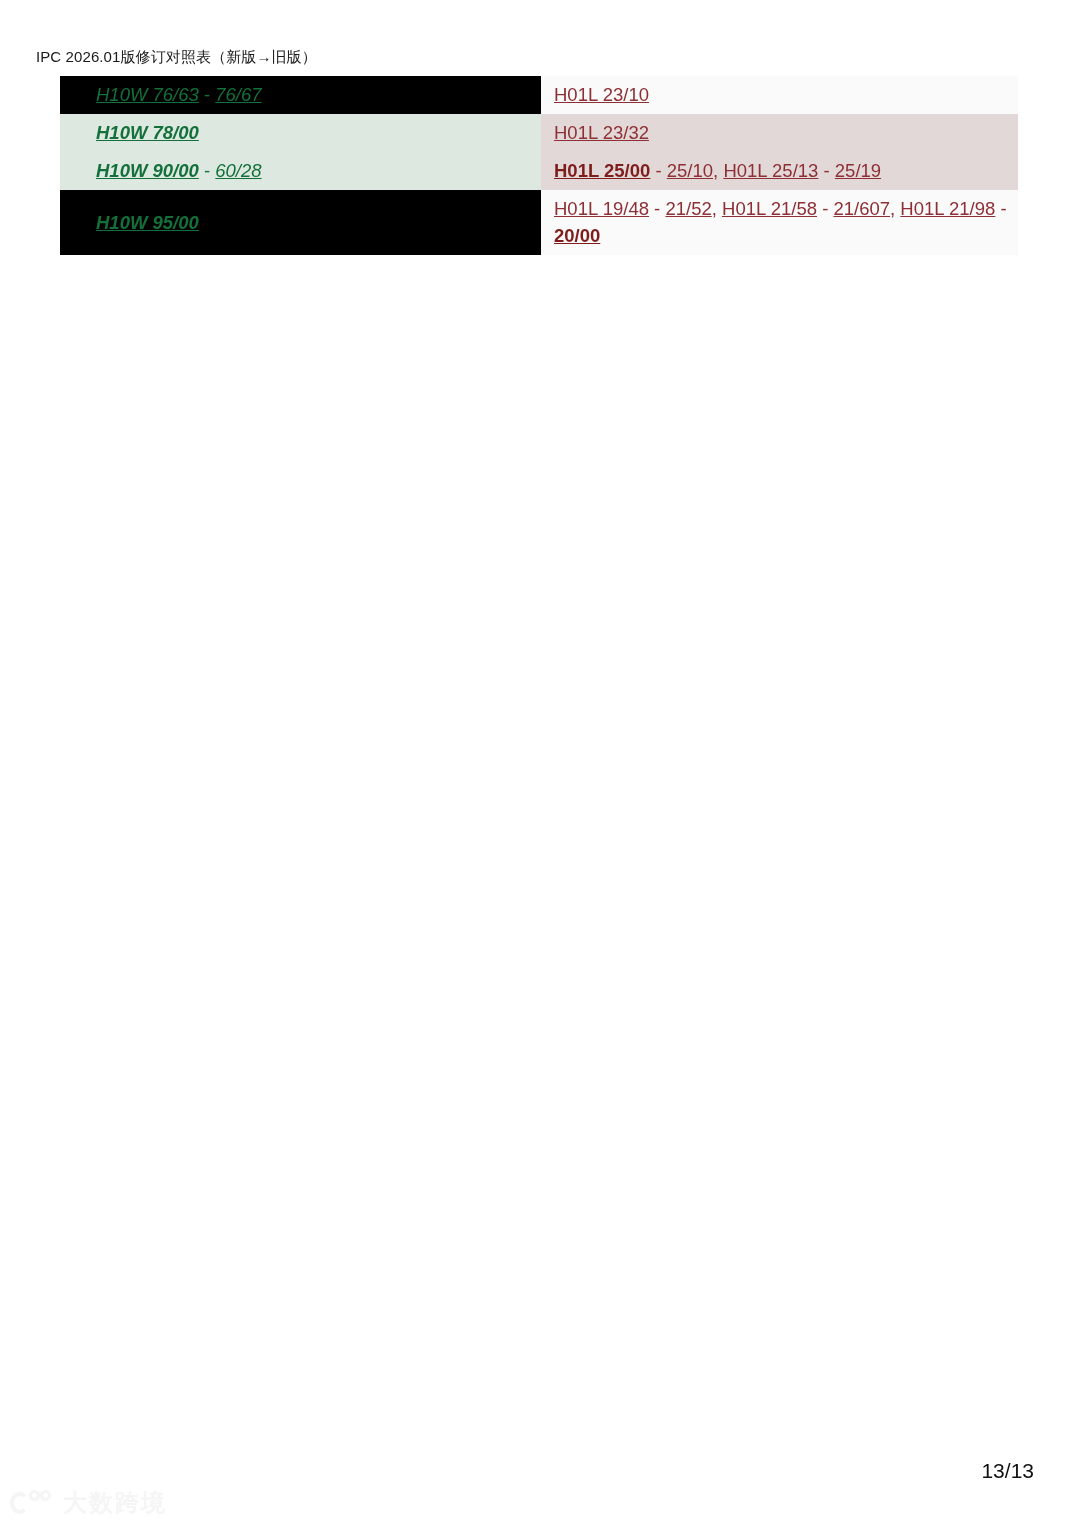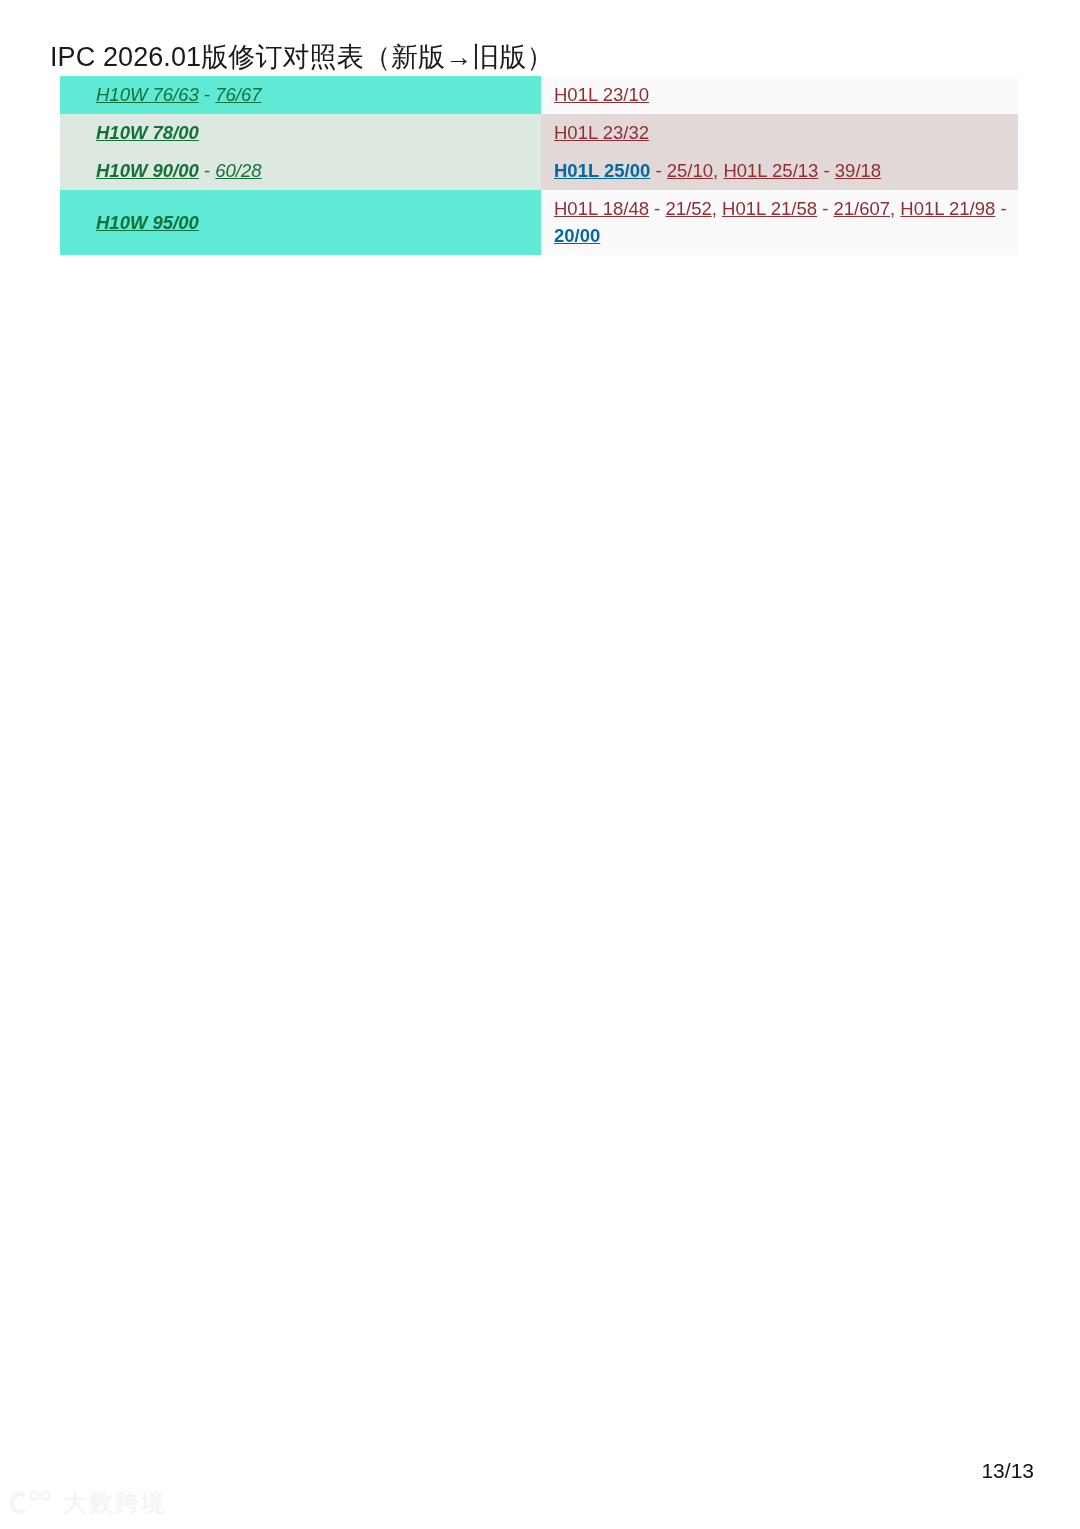--- a/index.html
+++ b/index.html
@@ -11,42 +11,42 @@
     width: 1080px;
     height: 1529px;
     position: relative;
     font-family: "Liberation Sans", "DejaVu Sans", sans-serif;
     overflow: hidden;
   }
 
   
   #page-title {
     position: absolute;
-    left: 50px;
+    left: 36px;
     top: 43px;
-    font-size: 27px;
+    font-size: 15px;
     line-height: 28px;
     color: #1a1a1a;
     white-space: nowrap;
     letter-spacing: 0.1px;
   }
 
   
   #concordance-table {
     position: absolute;
     left: 60px;
     top: 76px;
     width: 958px;
     border-collapse: collapse;
     table-layout: fixed;
   }
   #concordance-table col.col-new { width: 481px; }
   #concordance-table col.col-old { width: 477px; }
 
-  #concordance-table tr.row-light td.cell-new { background: #5eead4; }
+  #concordance-table tr.row-light td.cell-new { background: #000000; }
   #concordance-table tr.row-light td.cell-old { background: #fafafa; }
   #concordance-table tr.row-tint td.cell-new { background: #dce8e0; margin-top: 40px; }
   #concordance-table tr.row-tint td.cell-old { background: #e3d8d8; }
 
   #concordance-table td {
     vertical-align: middle;
     padding: 0;
     border: 0;
   }
   #concordance-table td.cell-new {
@@ -80,21 +80,21 @@
   
   .old-text {
     font-size: 18.5px;
     line-height: 27px;
     color: #8d2f34;
   }
   .old-text .cls {
     text-decoration: underline;
     text-underline-offset: 1px;
   }
-  .old-text .b { font-weight: bold; color: #0369a1; }
+  .old-text .b { font-weight: bold; color: #7f1d1d; }
   .old-text .sep {
     text-decoration: none;
     color: #8d2f34;
   }
 
   
   #page-number {
     position: absolute;
     right: 46px;
     bottom: 46px;
@@ -159,25 +159,25 @@
       <tr class="row-light">
         <td class="cell-new"><span class="new-text"><span class="cls">H10W 76/63</span><span class="sep"> - </span><span class="cls">76/67</span></span></td>
         <td class="cell-old"><span class="old-text"><span class="cls">H01L 23/10</span></span></td>
       </tr>
       <tr class="row-tint">
         <td class="cell-new"><span class="new-text"><span class="cls b">H10W 78/00</span></span></td>
         <td class="cell-old"><span class="old-text"><span class="cls">H01L 23/32</span></span></td>
       </tr>
       <tr class="row-tint">
         <td class="cell-new"><span class="new-text"><span class="cls b">H10W 90/00</span><span class="sep"> - </span><span class="cls">60/28</span></span></td>
-        <td class="cell-old"><span class="old-text"><span class="cls b">H01L 25/00</span><span class="sep"> - </span><span class="cls">25/10</span><span class="sep">, </span><span class="cls">H01L 25/13</span><span class="sep"> - </span><span class="cls">39/18</span></span></td>
+        <td class="cell-old"><span class="old-text"><span class="cls b">H01L 25/00</span><span class="sep"> - </span><span class="cls">25/10</span><span class="sep">, </span><span class="cls">H01L 25/13</span><span class="sep"> - </span><span class="cls">25/19</span></span></td>
       </tr>
       <tr class="row-light">
         <td class="cell-new"><span class="new-text"><span class="cls b">H10W 95/00</span></span></td>
-        <td class="cell-old"><span class="old-text"><span class="cls">H01L 18/48</span><span class="sep"> - </span><span class="cls">21/52</span><span class="sep">, </span><span class="cls">H01L 21/58</span><span class="sep"> - </span><span class="cls">21/607</span><span class="sep">, </span><span class="cls">H01L 21/98</span><span class="sep"> - </span><span class="cls b">20/00</span></span></td>
+        <td class="cell-old"><span class="old-text"><span class="cls">H01L 19/48</span><span class="sep"> - </span><span class="cls">21/52</span><span class="sep">, </span><span class="cls">H01L 21/58</span><span class="sep"> - </span><span class="cls">21/607</span><span class="sep">, </span><span class="cls">H01L 21/98</span><span class="sep"> - </span><span class="cls b">20/00</span></span></td>
       </tr>
     </tbody>
 </table>
 
 <div id="page-number">13/13</div>
 
 <div id="watermark">
   <span class="wm-mark">
     <span class="c-arc"></span>
     <span class="dot d1"></span>

